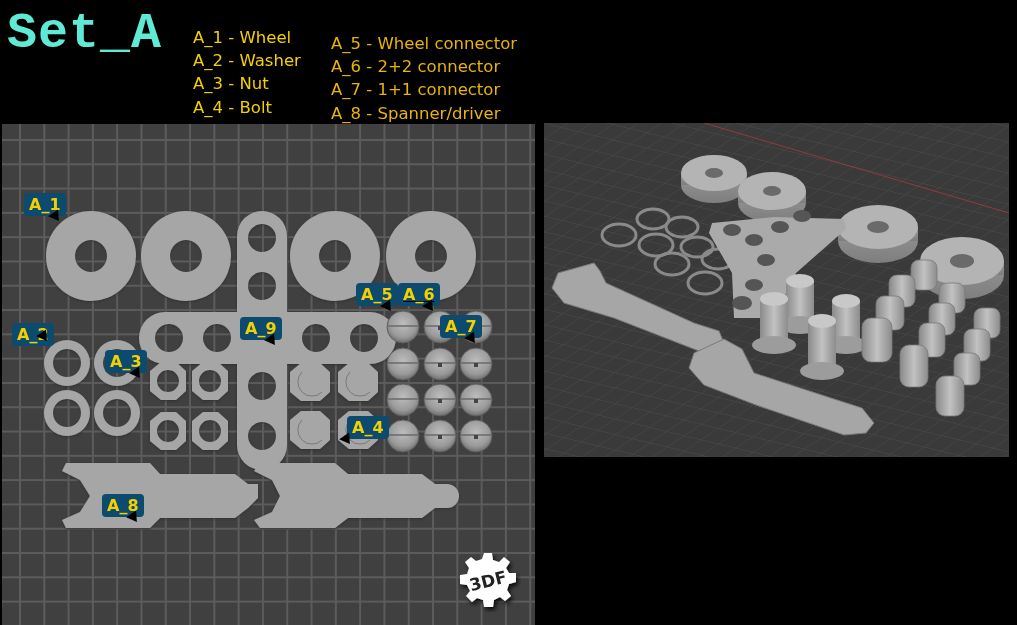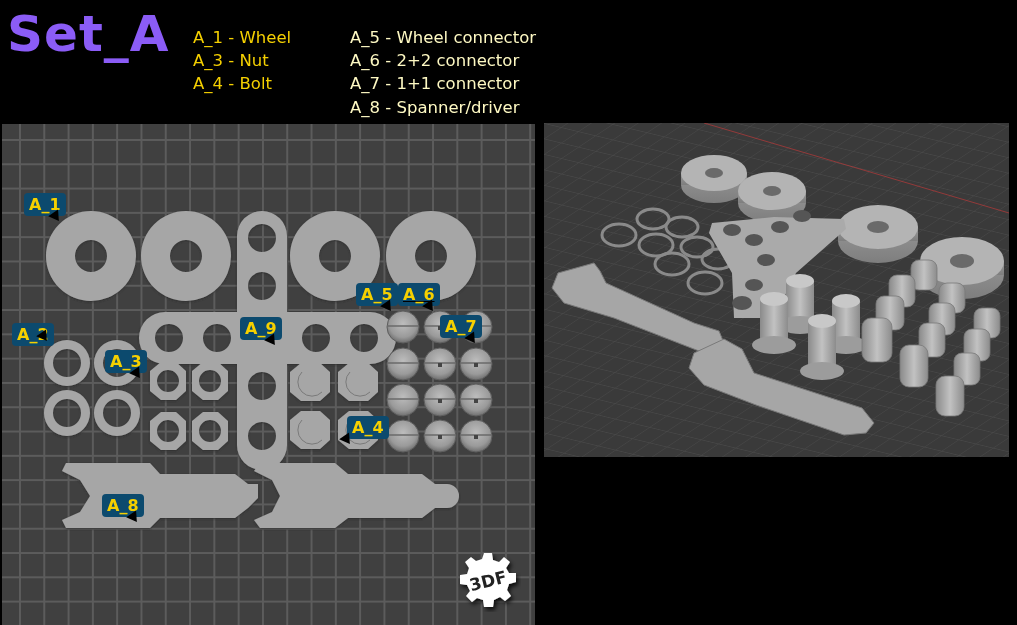--- a/index.html
+++ b/index.html
@@ -37,28 +37,29 @@
   .callout-tail {
     position: absolute; width: 0; height: 0;
     border-left: 6px solid transparent; border-right: 6px solid transparent;
     border-top: 10px solid #000; transform: rotate(-35deg);
   }
   .logo { position: absolute; left: 455px; top: 550px; width: 66px; height: 62px; }
 </style>
 </head>
 <body>
 
-<div class="title" style="color:#8b5cf6;">Set_A</div>
+<div class="title" style="color:#5eead4;font-family:Liberation Mono, monospace;">Set_A</div>
 
 <div class="legend" style="left:193px; color:#F5D000;">
   <div>A_1 - Wheel</div>
+  <div>A_2 - Washer</div>
   <div>A_3 - Nut</div>
   <div>A_4 - Bolt</div>
 </div>
-<div class="legend" style="left:350px; color:#fef9c3;">
+<div class="legend" style="left:331px; color:#eab308;margin-top:6px;">
   <div>A_5 - Wheel connector</div>
   <div>A_6 - 2+2 connector</div>
   <div>A_7 - 1+1 connector</div>
   <div>A_8 - Spanner/driver</div>
 </div>
 
 <div class="panel-left">
   <svg width="533" height="501" viewBox="2 124 533 501">
     <defs>
       <filter id="sh" x="-10%" y="-10%" width="120%" height="120%">

